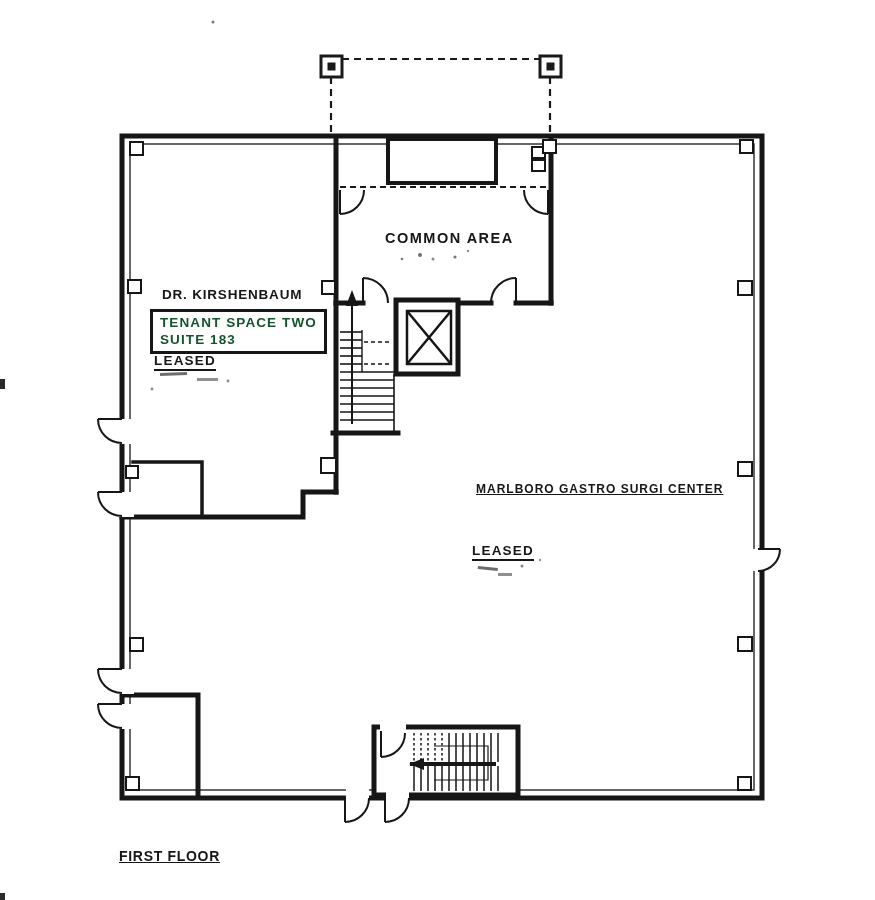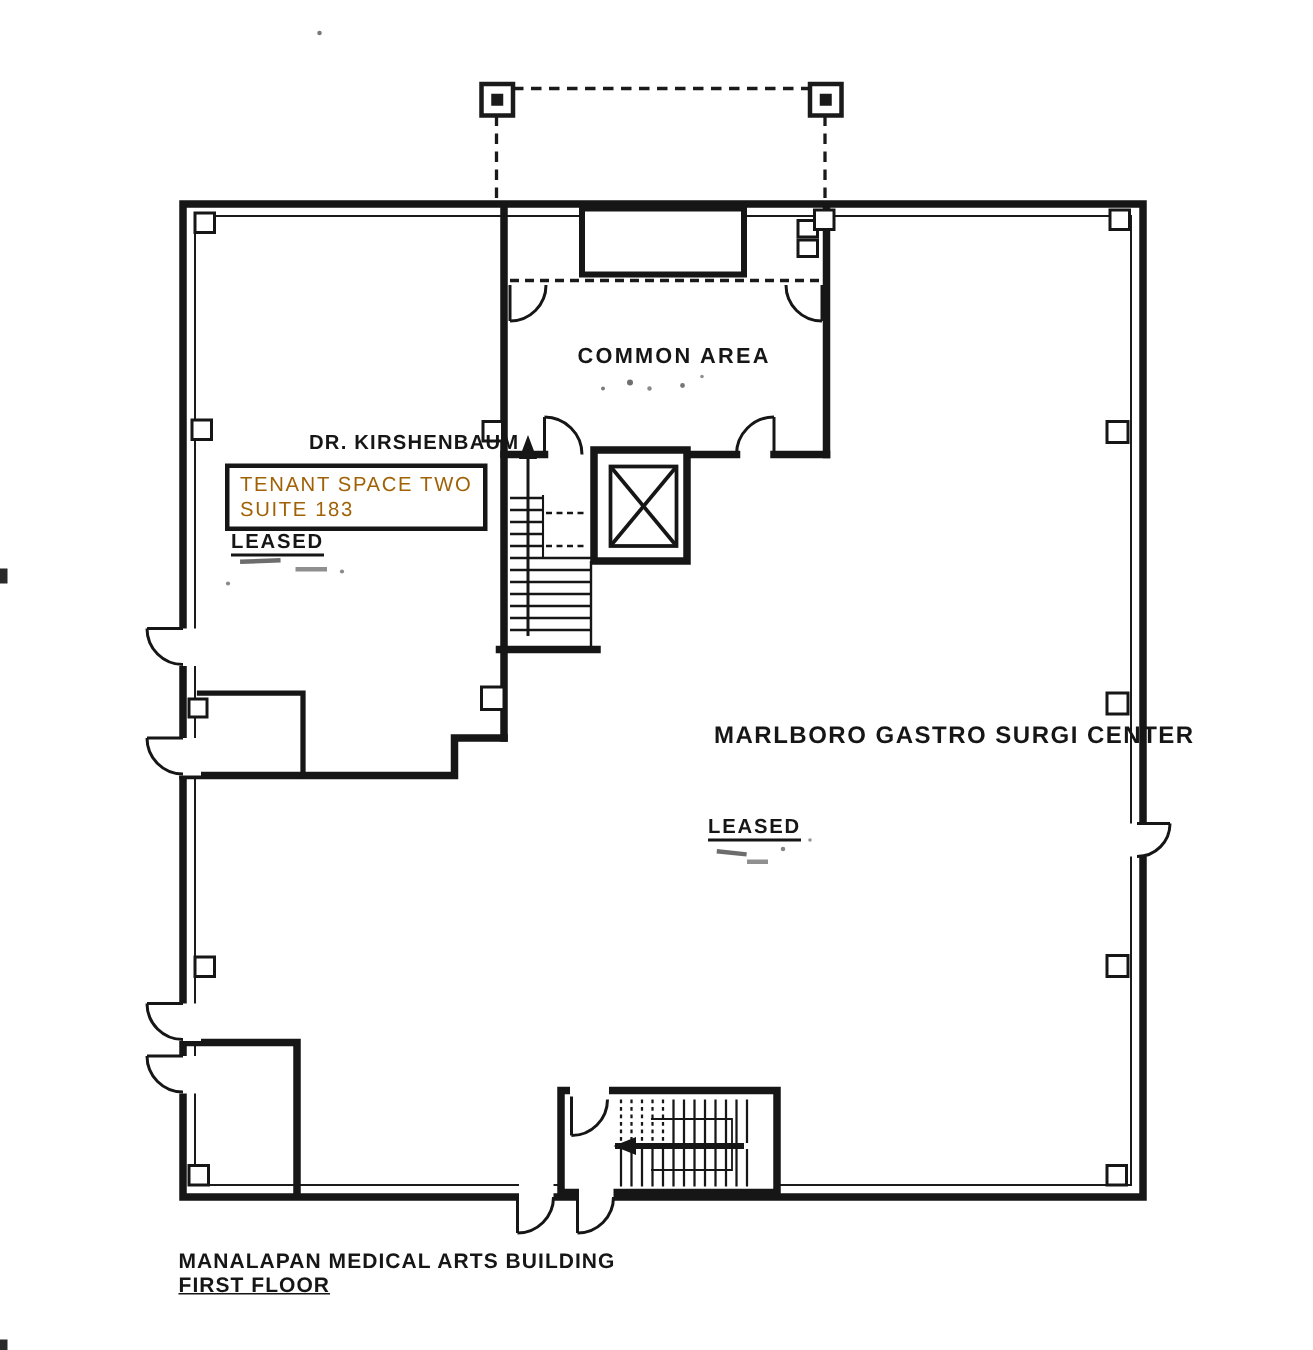--- a/index.html
+++ b/index.html
@@ -1,21 +1,21 @@
 <!DOCTYPE html>
 <html><head>
 <meta charset="utf-8">
 <style>
   html,body{margin:0;padding:0;background:#fff;}
   #scan{position:relative;width:847px;height:900px;background:#ffffff;overflow:hidden;
         font-family:"Liberation Sans",sans-serif;color:#1a1a1a;}
   #plan-svg{position:absolute;left:0;top:0;}
   .lbl{position:absolute;font-weight:700;color:#161616;white-space:nowrap;}
   .lbl-box{position:absolute;border:3px solid #161616;padding:2px 7px 3px 7px;background:rgba(255,255,255,.0);}
-  .lbl-box .line{font-weight:400;color:#a16207;font-size:13.5px;line-height:17px;letter-spacing:1.1px;white-space:nowrap;}
+  .lbl-box .line{font-weight:700;color:#14532d;font-size:13.5px;line-height:17px;letter-spacing:1.1px;white-space:nowrap;}
   .leased{border-bottom:2.5px solid #161616;padding-bottom:1px;}
 </style>
 </head>
 <body>
 
 <div id="scan">
 
 <svg id="plan-svg" width="875" height="900" viewBox="0 0 875 900">
 
   <g stroke="#1a1a1a" stroke-width="2.2" fill="none" stroke-dasharray="7,5">
@@ -232,25 +232,24 @@
         <circle cx="540" cy="560" r="1.2" fill="#959595"></circle>
     <circle cx="213" cy="22" r="1.5" fill="#787878"></circle>
     <rect x="0" y="379" width="5" height="10" fill="#2a2a2a"></rect>
     <rect x="870" y="378" width="5" height="9" fill="#2a2a2a"></rect>
     <rect x="0" y="893" width="5" height="7" fill="#2a2a2a"></rect>
   </g>
 </svg>
 
   <div class="lbl" style="left:385px;top:230px;font-size:14.5px;letter-spacing:1.5px;">COMMON AREA</div>
 
-  <div class="lbl" style="left:162px;top:287px;font-size:13.5px;letter-spacing:0.8px;margin-left:44px;">DR. KIRSHENBAUM</div>
+  <div class="lbl" style="left:162px;top:287px;font-size:13.5px;letter-spacing:0.8px;">DR. KIRSHENBAUM</div>
   <div class="lbl-box" style="left:150px;top:309px;">
     <div class="line">TENANT SPACE TWO</div>
     <div class="line">SUITE 183</div>
   </div>
   <div class="lbl leased" style="left:154px;top:353px;font-size:13.5px;letter-spacing:1.2px;">LEASED</div>
 
-  <div class="lbl" style="left:476px;top:482px;font-size:16px;letter-spacing:1px;">MARLBORO GASTRO SURGI CENTER</div>
+  <div class="lbl" style="left:476px;top:482px;font-size:12px;letter-spacing:1px;text-decoration:underline;">MARLBORO GASTRO SURGI CENTER</div>
   <div class="lbl leased" style="left:472px;top:543px;font-size:13.5px;letter-spacing:1.2px;">LEASED</div>
 
-  <div class="lbl" style="left:119px;top:832px;font-size:14px;letter-spacing:0.7px;line-height:16px;">MANALAPAN MEDICAL ARTS BUILDING</div>
   <div class="lbl" style="left:119px;top:848px;font-size:14px;letter-spacing:0.7px;line-height:16px;text-decoration:underline;">FIRST FLOOR</div>
 </div>
 
 </body></html>

